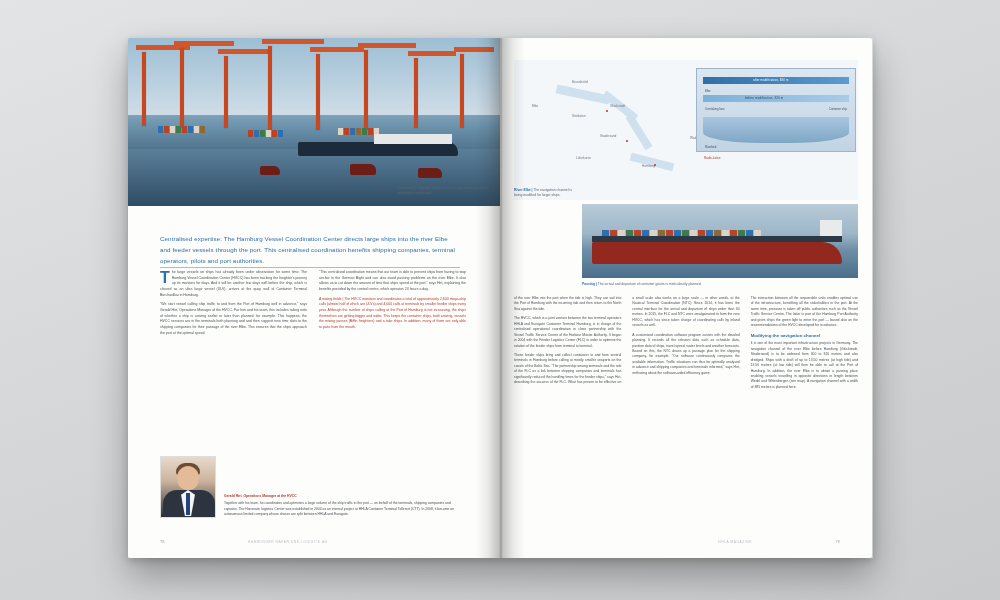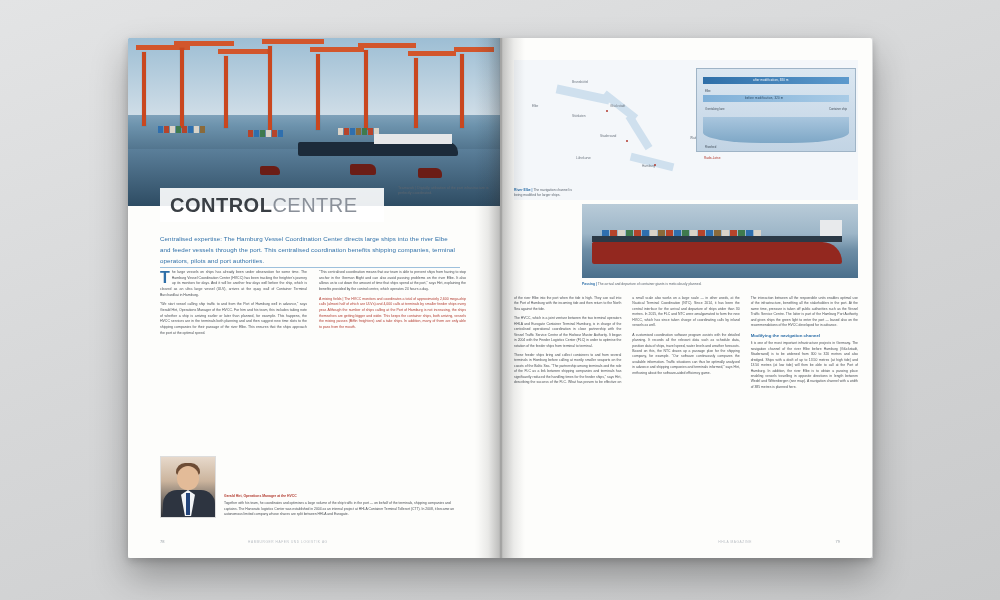--- a/index.html
+++ b/index.html
@@ -274,24 +274,20 @@
             <i style="background:#d9d3c8"></i>
         </div>
 
         <div class="ship" style="left:170px; top:104px; width:160px; height:14px; border-radius:2px 10px 2px 2px;"></div>
         <div class="ship" style="left:246px; top:96px;  width:78px;  height:10px; background:#e6e7e8;"></div>
         <div class="tug" style="left:222px; top:126px; width:26px; height:11px;"></div>
         <div class="tug" style="left:290px; top:130px; width:24px; height:10px;"></div>
         <div class="tug" style="left:132px; top:128px; width:20px; height:9px;"></div>
       </div>
 
-      <div class="title-band">
-        <span class="t1">CONTROL</span>
-          <span class="t2">CENTRE</span>
-      </div>
 
       <div class="caption-box">Teamwork | Digitally utilisation of the port infrastructure is perfectly coordinated.</div>
 
       <div class="standfirst">
         <span class="ul">Centralised expertise: The Hamburg Vessel Coordination Center directs large ships into the river Elbe and feeder vessels through the port. This centralised coordination benefits shipping companies, terminal operators, pilots and port authorities.</span>
       </div>
 
       <div class="cols">
         <p class="first">The large vessels on ships has already been under observation for some time. The Hamburg Vessel Coordination Center (HVCC) has been tracking the freighter's journey up its monitors for days. And it will be another few days well before the ship, which is cleared as an ultra large vessel (ULV), arrives at the quay wall of Container Terminal Burchardkai in Hamburg.</p>
         <p>"We start vessel calling ship traffic to and from the Port of Hamburg well in advance," says Gerald Hirt, Operations Manager of the HVCC. For him and his team, this includes taking note of whether a ship is arriving earlier or later than planned, for example. This happens, the HVCC services are in the terminals both planning and and then suggest new time slots to the shipping companies for their passage of the river Elbe. This ensures that the ships approach the port at the optimal speed.</p>

